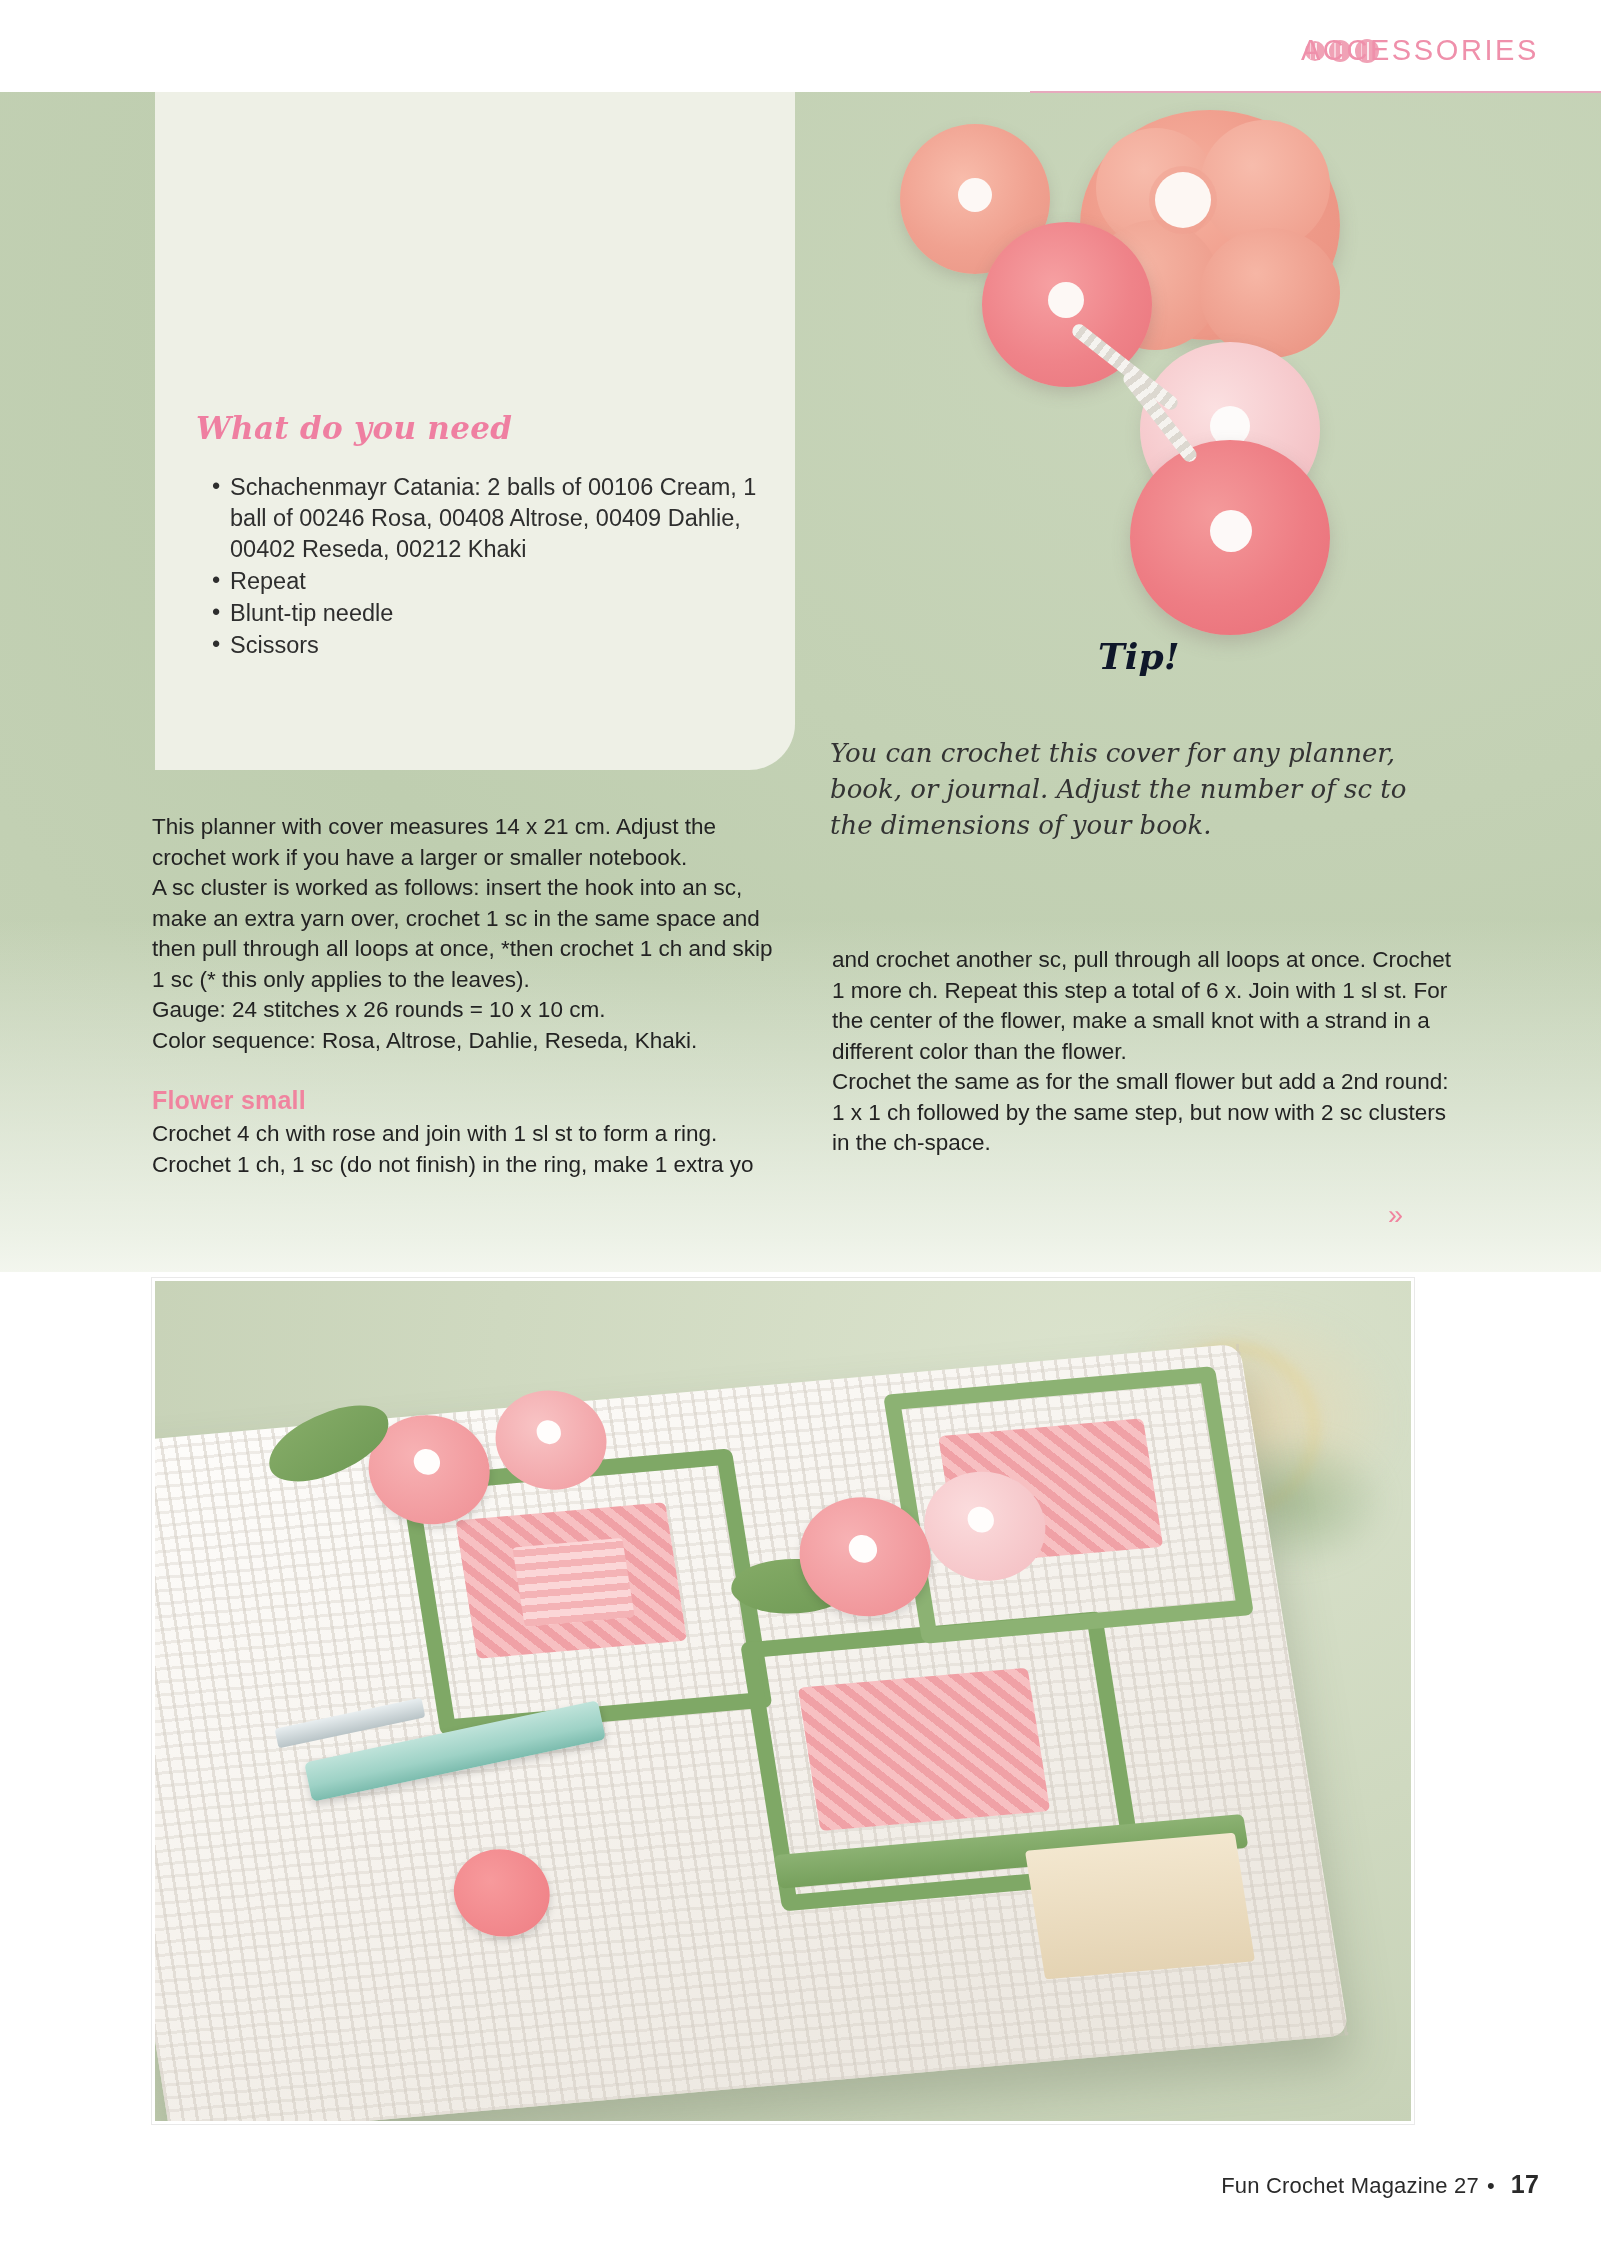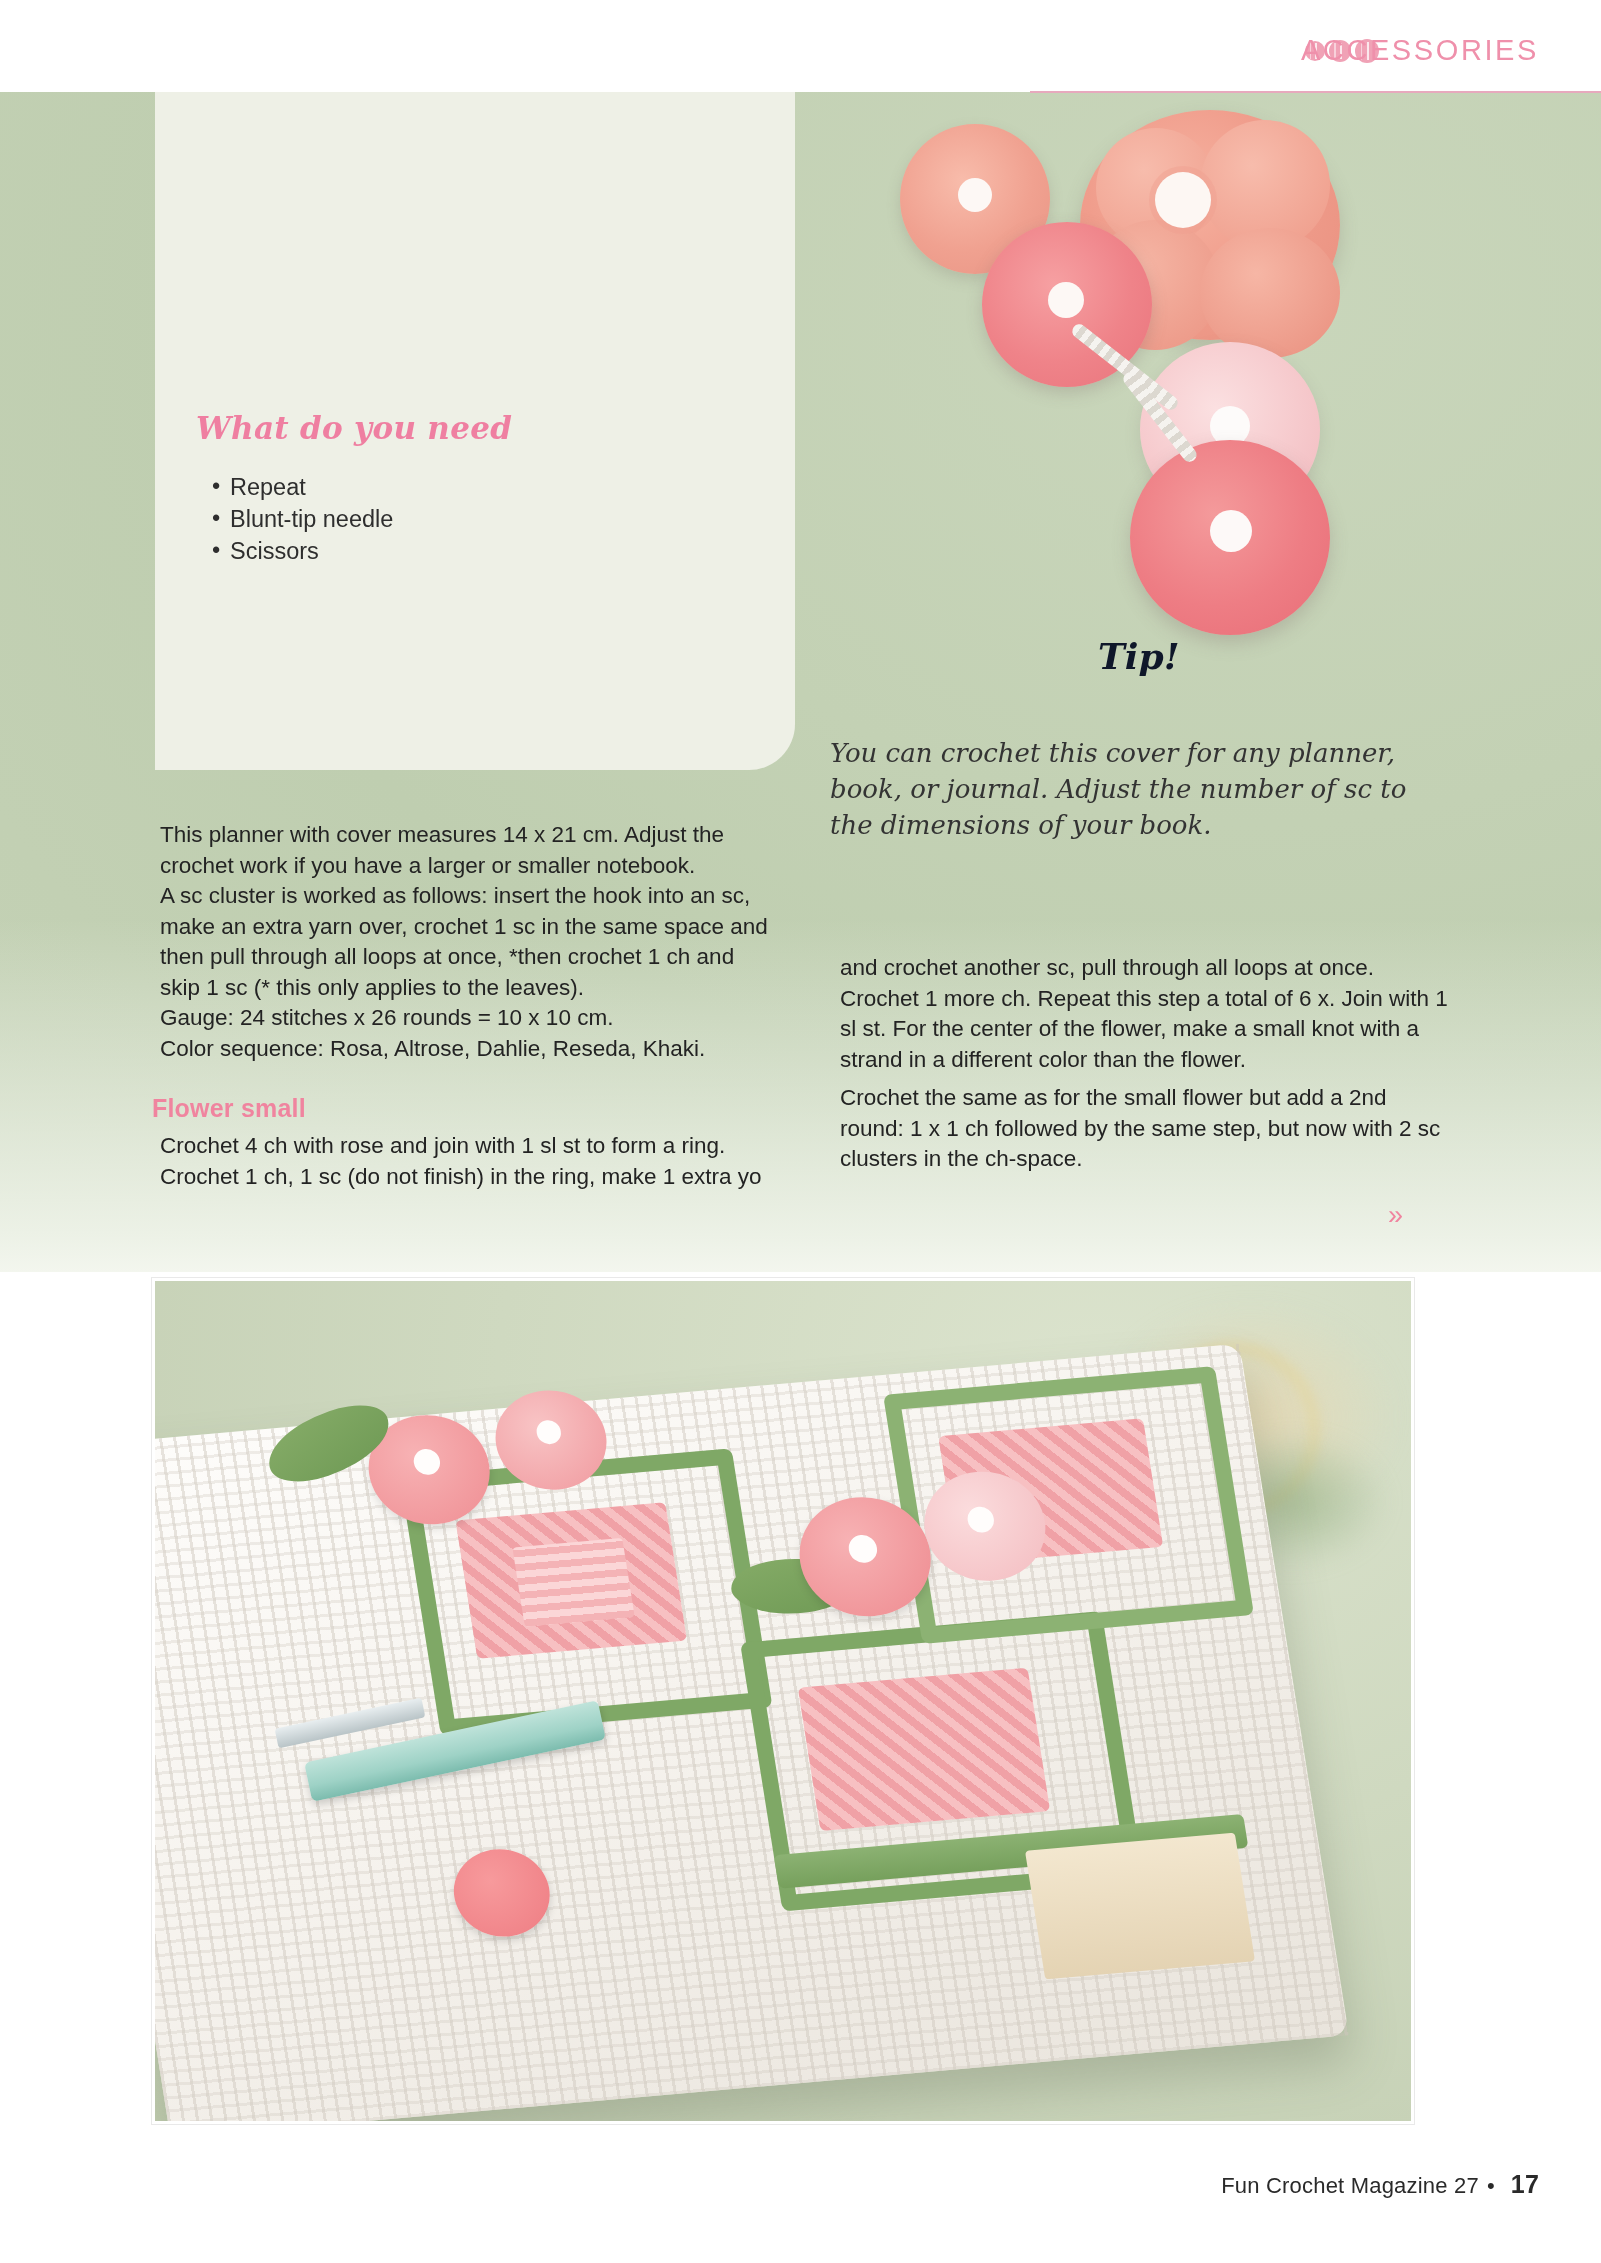--- a/index.html
+++ b/index.html
@@ -217,21 +217,21 @@
     font-weight: 700;
     color: #f28ba6;
     margin: 0 0 4px 0;
     letter-spacing: .2px;
   }
   .sec-head.rose { color: #f0849f; }
   .body-text {
     font-size: 22.5px;
     line-height: 30.5px;
     color: #232323;
-    margin: 8px;
+    margin: 0;
   }
   .gap-top { margin-top: 30px; }
 
   .arrow-more {
     position: absolute;
     left: 1388px;
     top: 1200px;
     font-size: 27px;
     color: #f0849f;
     z-index: 5;
@@ -367,20 +367,21 @@
     <div class="fl" style="left:310px;top:400px;width:42px;height:42px;background:#fdf9f8;"></div>
 
     <div style="position:absolute;left:160px;top:250px;width:130px;height:14px;background:repeating-linear-gradient(90deg,#f5f3ef 0 6px,#dcd8d0 6px 12px);transform:rotate(38deg);border-radius:8px;"></div>
     <div style="position:absolute;left:205px;top:300px;width:110px;height:14px;background:repeating-linear-gradient(90deg,#f5f3ef 0 6px,#dcd8d0 6px 12px);transform:rotate(52deg);border-radius:8px;"></div>
   </div>
 
   <div class="need-panel"></div>
   <div class="need-title">What do you need</div>
   <div class="need-list">
     <ul>
+      <li>Schachenmayr Catania: 2 balls of 00106 Cream, 1 ball of 00246 Rosa, 00408 Altrose, 00409 Dahlie, 00402 Reseda, 00212 Khaki</li>
       <li>Repeat</li>
       <li>Blunt-tip needle</li>
       <li>Scissors</li>
     </ul>
   </div>
 
   <div class="tip-title">Tip!</div>
   <div class="tip-text">You can crochet this cover for any planner, book, or journal. Adjust the number of sc to the dimensions of your book.</div>
 
   <div class="col-left">

